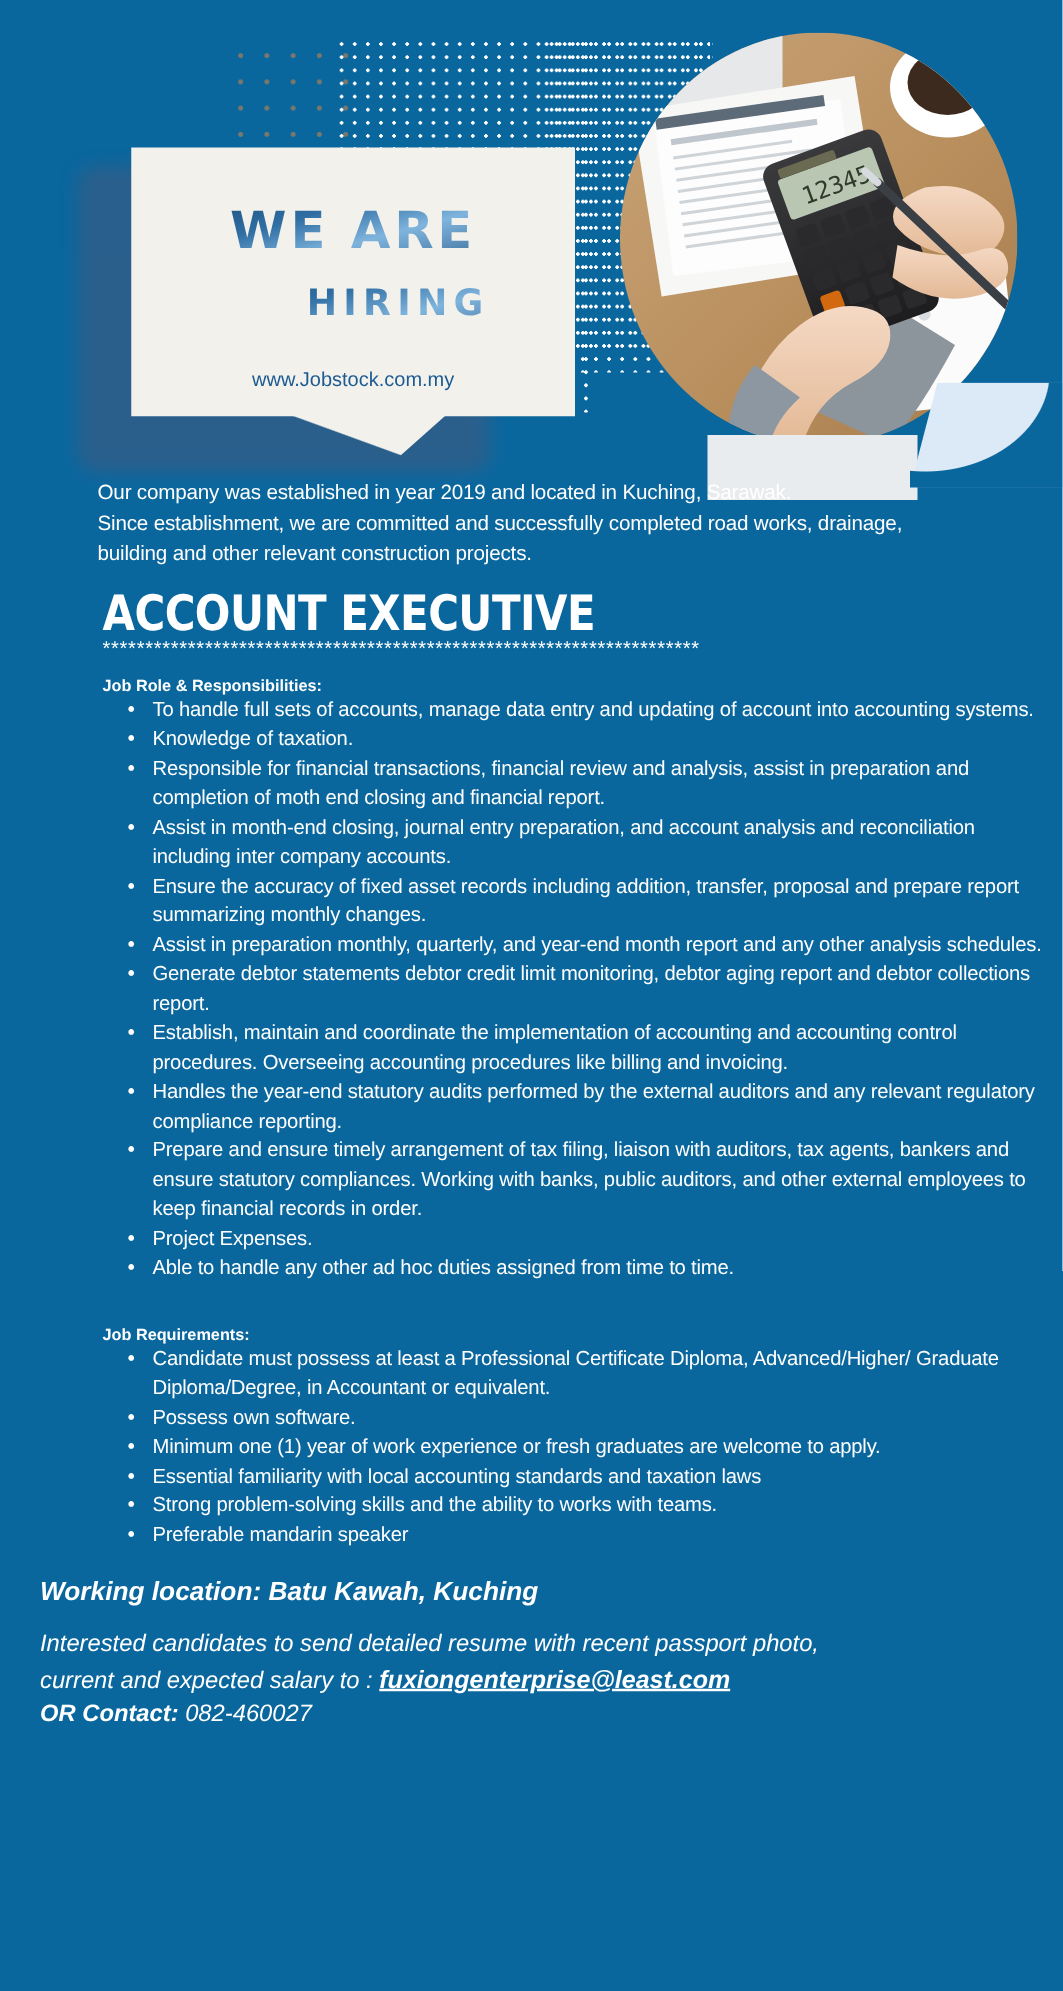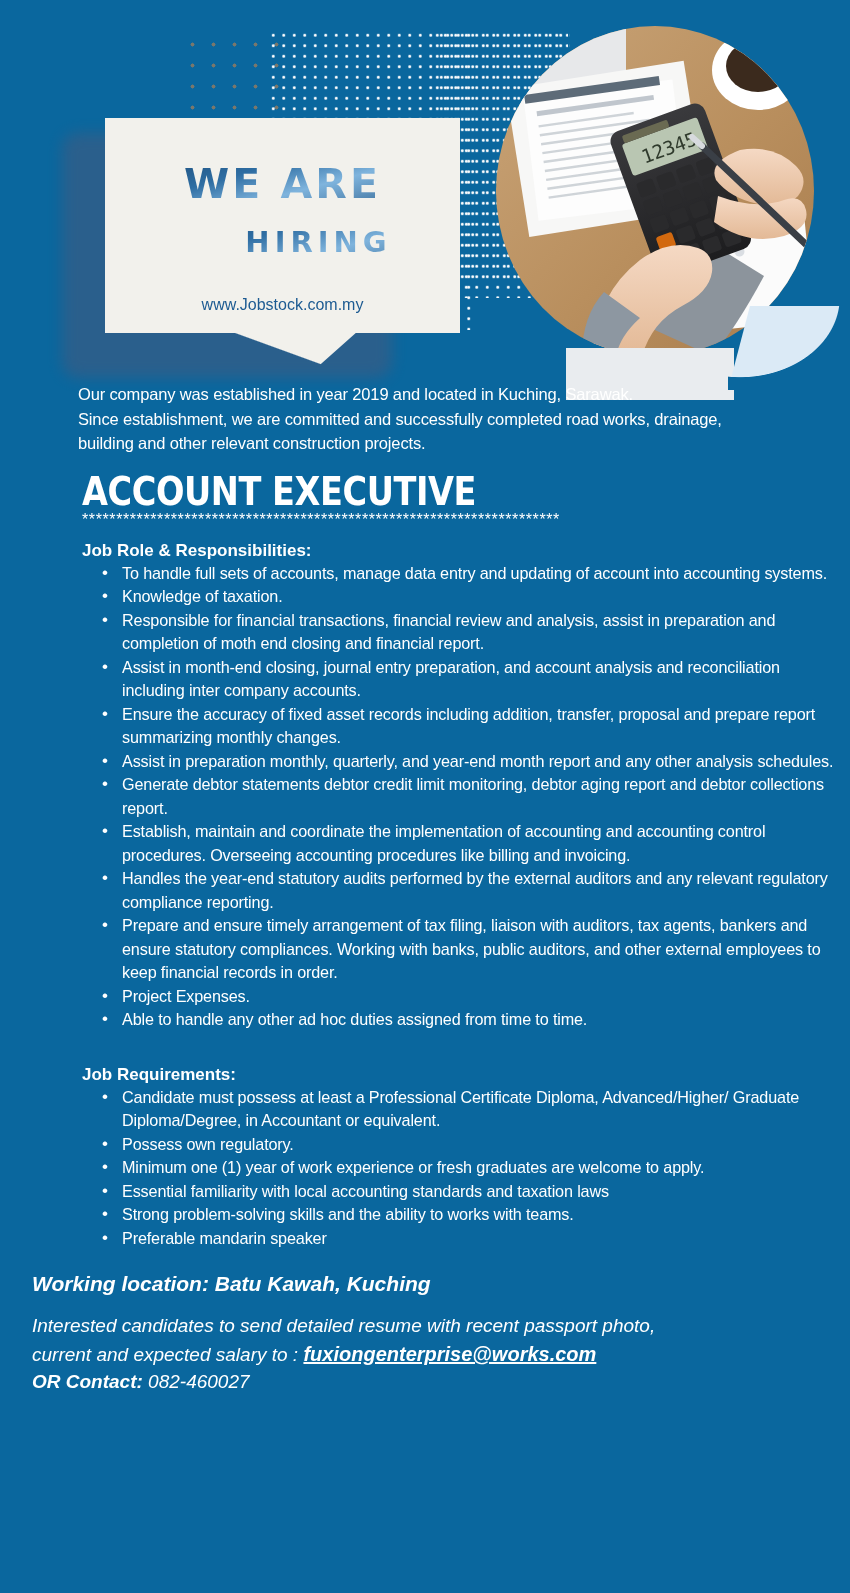--- a/index.html
+++ b/index.html
@@ -202,21 +202,21 @@
     line-height: 16px;
     letter-spacing: 0.6px;
     color: #ffffff;
     overflow: hidden;
     white-space: nowrap;
     font-family: "Liberation Sans", sans-serif;
   }
 
   .section-head {
     margin: 13px 0 1px 82px;
-    font-size: 17px;
+    font-size: 13px;
     font-weight: bold;
     color: #ffffff;
     font-family: "Liberation Sans", sans-serif;
   }
 
   ul.bullets {
     margin: 0 0 0 100px;
     padding: 0;
     list-style: none;
     width: 740px;
@@ -415,32 +415,32 @@
       <li>Prepare and ensure timely arrangement of tax filing, liaison with auditors, tax agents, bankers and ensure statutory compliances. Working with banks, public auditors, and other external employees to keep financial records in order.</li>
       <li>Project Expenses.</li>
       <li>Able to handle any other ad hoc duties assigned from time to time.</li>
     </ul>
 
     <div class="spacer"></div>
 
     <div class="section-head">Job Requirements:</div>
     <ul class="bullets req">
       <li>Candidate must possess at least a Professional Certificate Diploma, Advanced/Higher/ Graduate Diploma/Degree, in Accountant or equivalent.</li>
-      <li>Possess own regulatory.</li>
+      <li>Possess own software.</li>
       <li>Minimum one (1) year of work experience or fresh graduates are welcome to apply.</li>
       <li>Essential familiarity with local accounting standards and taxation laws</li>
       <li>Strong problem-solving skills and the ability to works with teams.</li>
       <li>Preferable mandarin speaker</li>
     </ul>
 
     <div class="worklocation">Working location: Batu Kawah, Kuching</div>
 
     <div class="apply">
       <span>Interested candidates to send detailed resume with recent passport photo,</span><br>
-      <span>current and expected salary to  : </span><span class="email">fuxiongenterprise@works.com</span>
+      <span>current and expected salary to  : </span><span class="email">fuxiongenterprise@least.com</span>
     </div>
 
     <div class="contact">
       <b>OR Contact:</b>
       <span>082-460027</span>
     </div>
 
   </div>
 </div>
 

